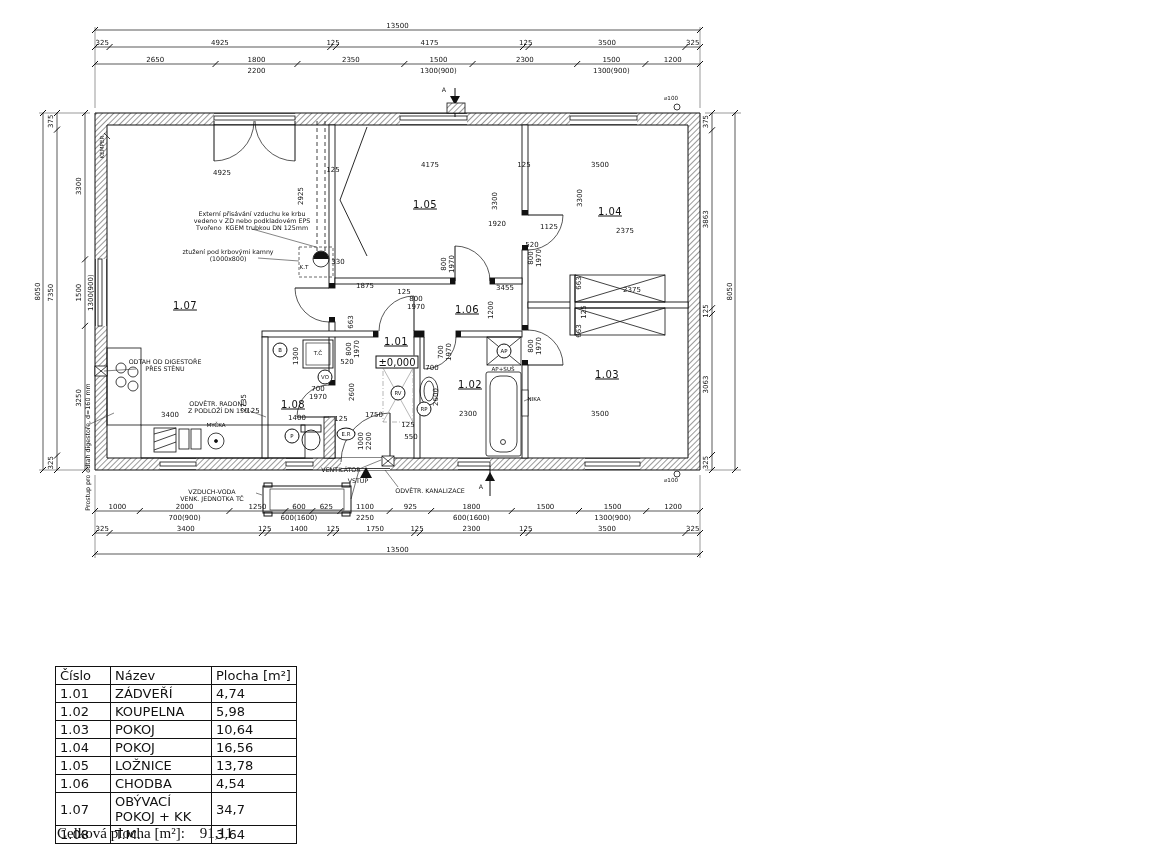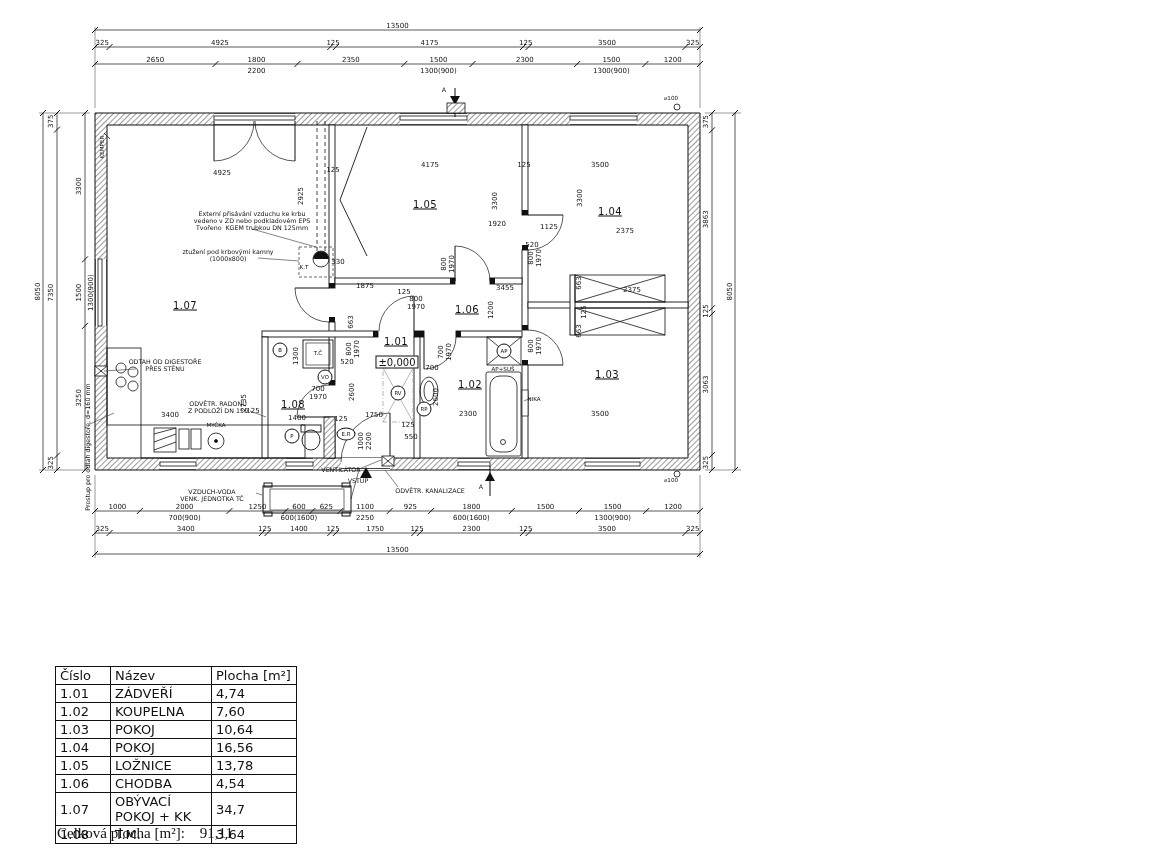--- a/index.html
+++ b/index.html
@@ -547,21 +547,21 @@
   </tbody>
   <tbody id="room-table-body">
         <tr>
           <td>1.01</td>
           <td>ZÁDVEŘÍ</td>
           <td>4,74</td>
         </tr>
         <tr>
           <td>1.02</td>
           <td>KOUPELNA</td>
-          <td>7,60</td>
+          <td>5,98</td>
         </tr>
         <tr>
           <td>1.03</td>
           <td>POKOJ</td>
           <td>10,64</td>
         </tr>
         <tr>
           <td>1.04</td>
           <td>POKOJ</td>
           <td>16,56</td>

